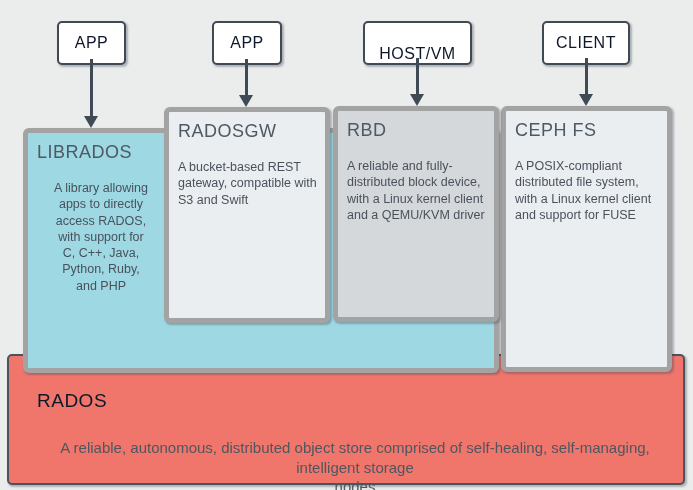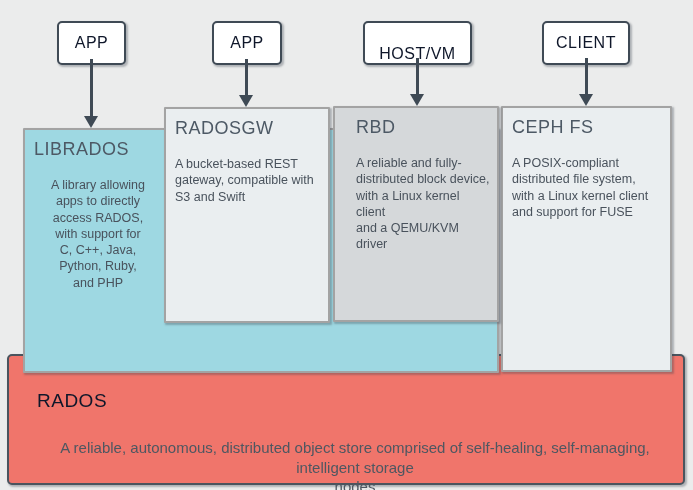--- a/index.html
+++ b/index.html
@@ -57,41 +57,41 @@
   #arrow2-line { left: 245px; top: 59px; height: 37px; }
   #arrow2-head { left: 239px; top: 95px; }
   #arrow3-line { left: 416px; top: 58px; height: 37px; }
   #arrow3-head { left: 410px; top: 94px; }
   #arrow4-line { left: 585px; top: 58px; height: 37px; }
   #arrow4-head { left: 579px; top: 94px; }
 
   
   .col {
     position: absolute;
-    border: 2px solid #a3a3a3;
-    border-radius: 1px;
+    border: 5px solid #a3a3a3;
+    border-radius: 6px;
     box-shadow: 1.5px 1.5px 2px rgba(59,70,80,0.35);
   }
   .col .col-title {
     margin: 9px 0 0 9px;
     font-size: 18px;
     color: #4d5965;
     letter-spacing: 0.5px;
   }
   .col .col-body {
     margin: 17px 6px 0 9px;
     font-size: 12.5px;
     line-height: 1.3;
     color: #49525c;
     white-space: pre-line;
   }
   #col-librados { left: 23px;  top: 128px; width: 476px; height: 245px; background: #9ed8e2; z-index: 2; }
   #col-librados .col-body { width: 128px; text-align: center; }
   #col-radosgw  { left: 164px; top: 107px; width: 166px; height: 216px; background: #eaeef0; z-index: 4; }
-  #col-rbd      { left: 333px; top: 106px; width: 166px; height: 216px; background: #d5d8da; z-index: 4; padding-left: 12px; }
+  #col-rbd      { left: 333px; top: 106px; width: 166px; height: 216px; background: #d5d8da; z-index: 4; }
   #col-cephfs   { left: 501px; top: 106px; width: 171px; height: 266px; background: #eaeef0; z-index: 3; }
 
   
   #base-rados {
     position: absolute;
     left: 7px; top: 354px;
     width: 678px; height: 131px;
     background: #f0756b;
     border: 2px solid #4a545e;
     border-radius: 5px;

